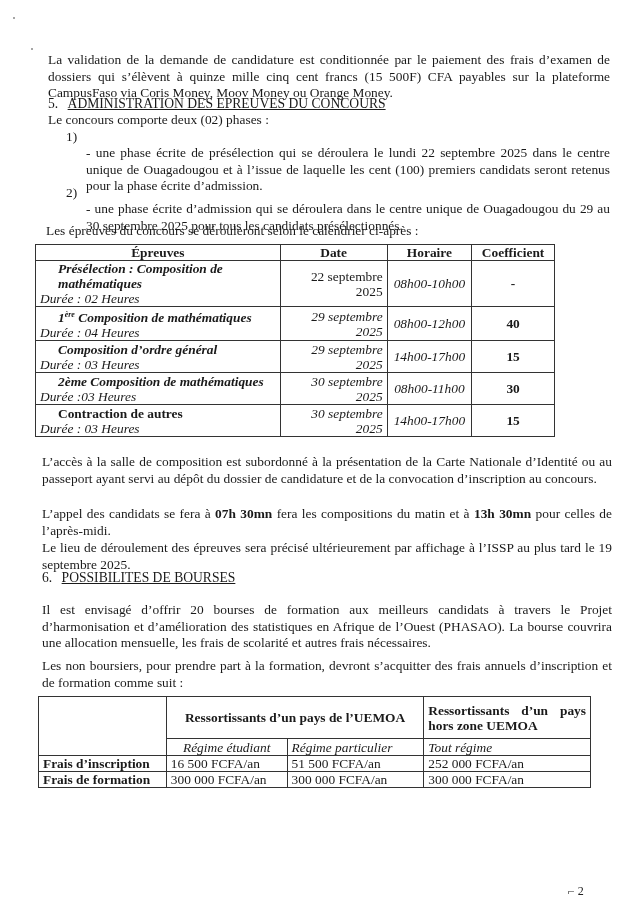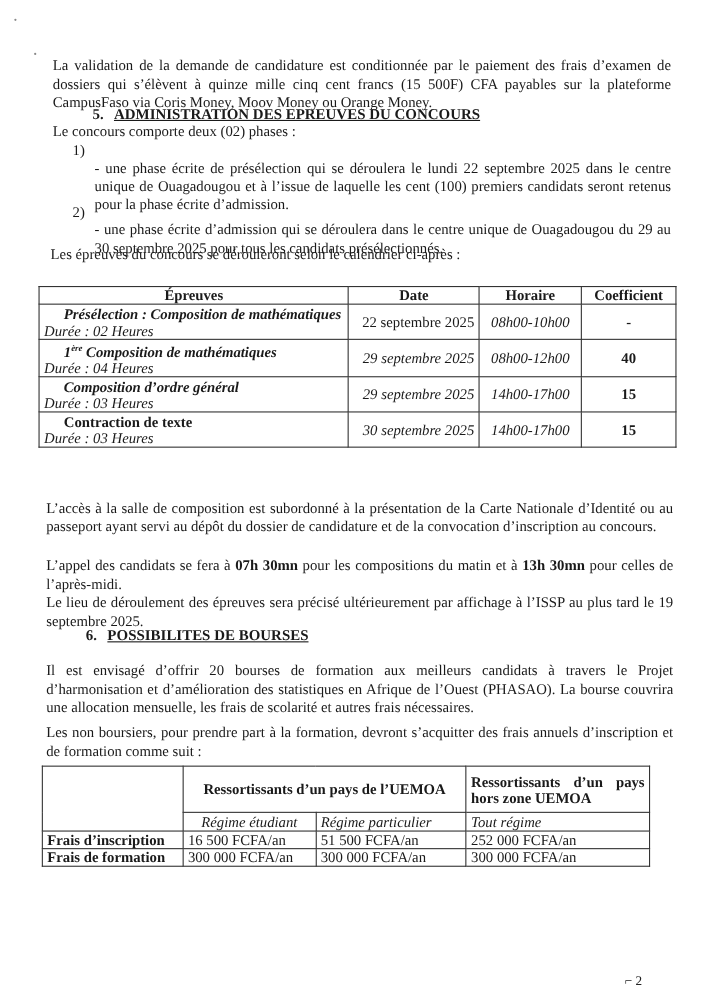--- a/index.html
+++ b/index.html
@@ -4,21 +4,21 @@
 <style>
   html, body { margin: 0; padding: 0; }
   body {
     width: 640px; height: 904px; background: #ffffff; position: relative; overflow: hidden;
     font-family: "Liberation Serif", serif; color: #1a1a1a; font-size: 13.4px;
   }
   .abs { position: absolute; }
   .para { position: absolute; line-height: 16.5px; text-align: justify; margin-top: 16px; }
   .para.last { text-align-last: left; }
   .bold { font-weight: bold; }
-  .heading { position: absolute; font-weight: bold; font-size: 13.6px; margin-left: 36px; }
+  .heading { position: absolute; font-weight: normal; font-size: 13.6px; }
   .heading .u { text-decoration: underline; }
   .dot { position: absolute; width: 2px; height: 2px; background: #888; border-radius: 50%; }
   table { border-collapse: collapse; position: absolute; }
   td, th { border: 1px solid #333; padding: 0 4px; font-size: 13.4px; line-height: 15px; }
   .t1 th { font-weight: bold; text-align: center; height: 15px; }
   .t1 td { height: 31px; vertical-align: middle; }
   .t1 .ep { text-align: left; }
   .t1 .ep .title { font-weight: bold; font-style: italic; display: block; margin-left: 18px; }
   .t1 .ep .title.plain { font-style: normal; }
   .t1 .ep .dur { font-style: italic; display: block; }
@@ -47,21 +47,21 @@
 <div class="abs" style="left:48px; top:112px;">Le concours comporte deux (02) phases :</div>
 
 <div class="abs" style="left:66px; top:129px;">1)</div>
 <div class="para last" style="left:86px; top:129px; width:524px;">- une phase écrite de présélection qui se déroulera le lundi 22 septembre 2025 dans le centre unique de Ouagadougou et à l’issue de laquelle les cent (100) premiers candidats seront retenus pour la phase écrite d’admission.</div>
 
 <div class="abs" style="left:66px; top:185px;">2)</div>
 <div class="para last" style="left:86px; top:185px; width:524px;">- une phase écrite d’admission qui se déroulera dans le centre unique de Ouagadougou du 29 au 30 septembre 2025 pour tous les candidats présélectionnés.</div>
 
 <div class="abs" style="left:46px; top:223px;">Les épreuves du concours se dérouleront selon le calendrier ci-après :</div>
 
-<table class="t1" style="left:35px; top:260px; width:580px;">
+<table class="t1" style="left:35px; top:244px; width:520px;">
   <colgroup>
     <col style="width:282px">
       <col style="width:119px">
       <col style="width:93px">
       <col style="width:86px">
   </colgroup>
   <tbody>
       <tr>
     <th>Épreuves</th>
     <th>Date</th>
@@ -90,34 +90,43 @@
     <td class="ep">
       <span class="title">Composition d’ordre général</span>
       <span class="dur">Durée : 03 Heures</span>
     </td>
     <td class="date it">29 septembre 2025</td>
     <td class="hor">14h00-17h00</td>
     <td class="coef">15</td>
   </tr>
   <tr>
     <td class="ep">
-      <span class="title plain">Contraction de texte</span>
+      <span class="title">2ème Composition de mathématiques</span>
+      <span class="dur">Durée :03 Heures</span>
+    </td>
+    <td class="date it">30 septembre 2025</td>
+    <td class="hor">08h00-11h00</td>
+    <td class="coef">30</td>
+  </tr>
+  <tr>
+    <td class="ep">
+      <span class="title plain">Contraction de autres</span>
       <span class="dur">Durée : 03 Heures</span>
     </td>
     <td class="date it">30 septembre 2025</td>
     <td class="hor">14h00-17h00</td>
     <td class="coef">15</td>
   </tr>
 </tbody>
   </table>
 
 <div class="para last" style="left:42px; top:438px; width:570px;">L’accès à la salle de composition est subordonné à la présentation de la Carte Nationale d’Identité ou au passeport ayant servi au dépôt du dossier de candidature et de la convocation d’inscription au concours.</div>
 
 <div class="para last" style="left:42px; top:490px; width:570px;">
-  <span>L’appel des candidats se fera à </span><span class="bold">07h 30mn</span><span> pour les compositions du matin et à </span><span class="bold">13h 30mn</span><span> pour celles de l’après-midi.</span>
+  <span>L’appel des candidats se fera à </span><span class="bold">07h 30mn</span><span> fera les compositions du matin et à </span><span class="bold">13h 30mn</span><span> pour celles de l’après-midi.</span>
 </div>
 
 <div class="para last" style="left:42px; top:524px; width:570px;">Le lieu de déroulement des épreuves sera précisé ultérieurement par affichage à l’ISSP au plus tard le 19 septembre 2025.</div>
 
 <div class="heading" style="left:42px; top:570px;">
   <span>6.</span>
   <span class="u" style="margin-left:6px;">POSSIBILITES DE BOURSES</span>
 </div>
 <div class="para last" style="left:42px; top:586px; width:570px;">Il est envisagé d’offrir 20 bourses de formation aux meilleurs candidats à travers le Projet d’harmonisation et d’amélioration des statistiques en Afrique de l’Ouest (PHASAO). La bourse couvrira une allocation mensuelle, les frais de scolarité et autres frais nécessaires.</div>
 

